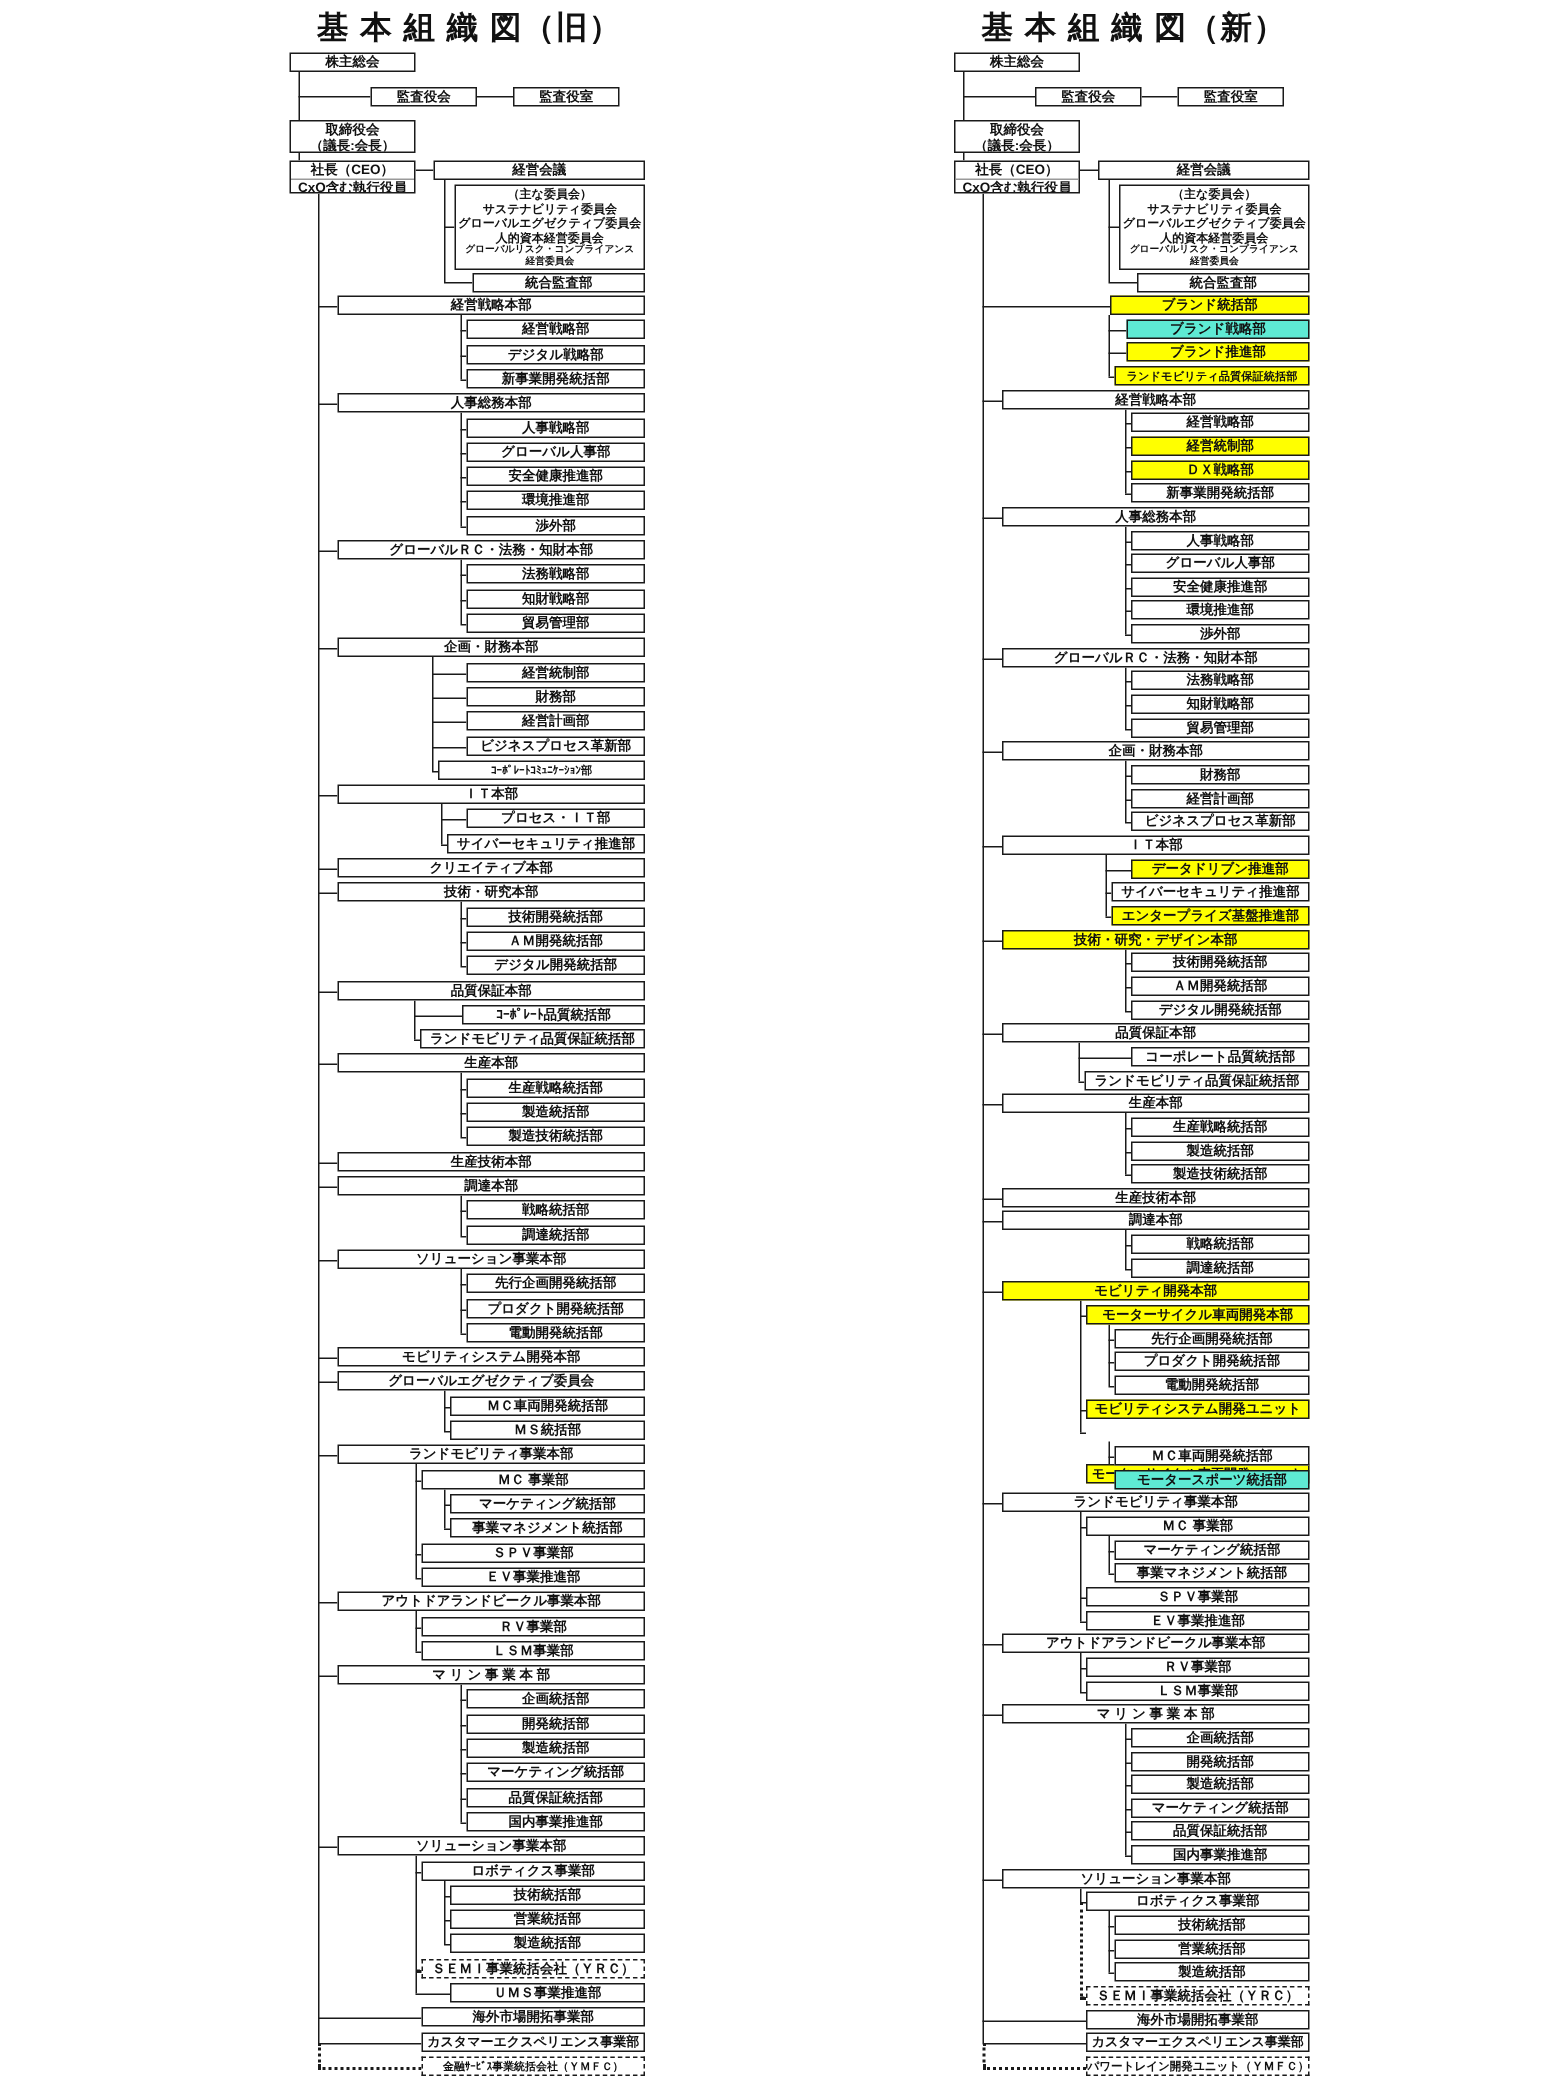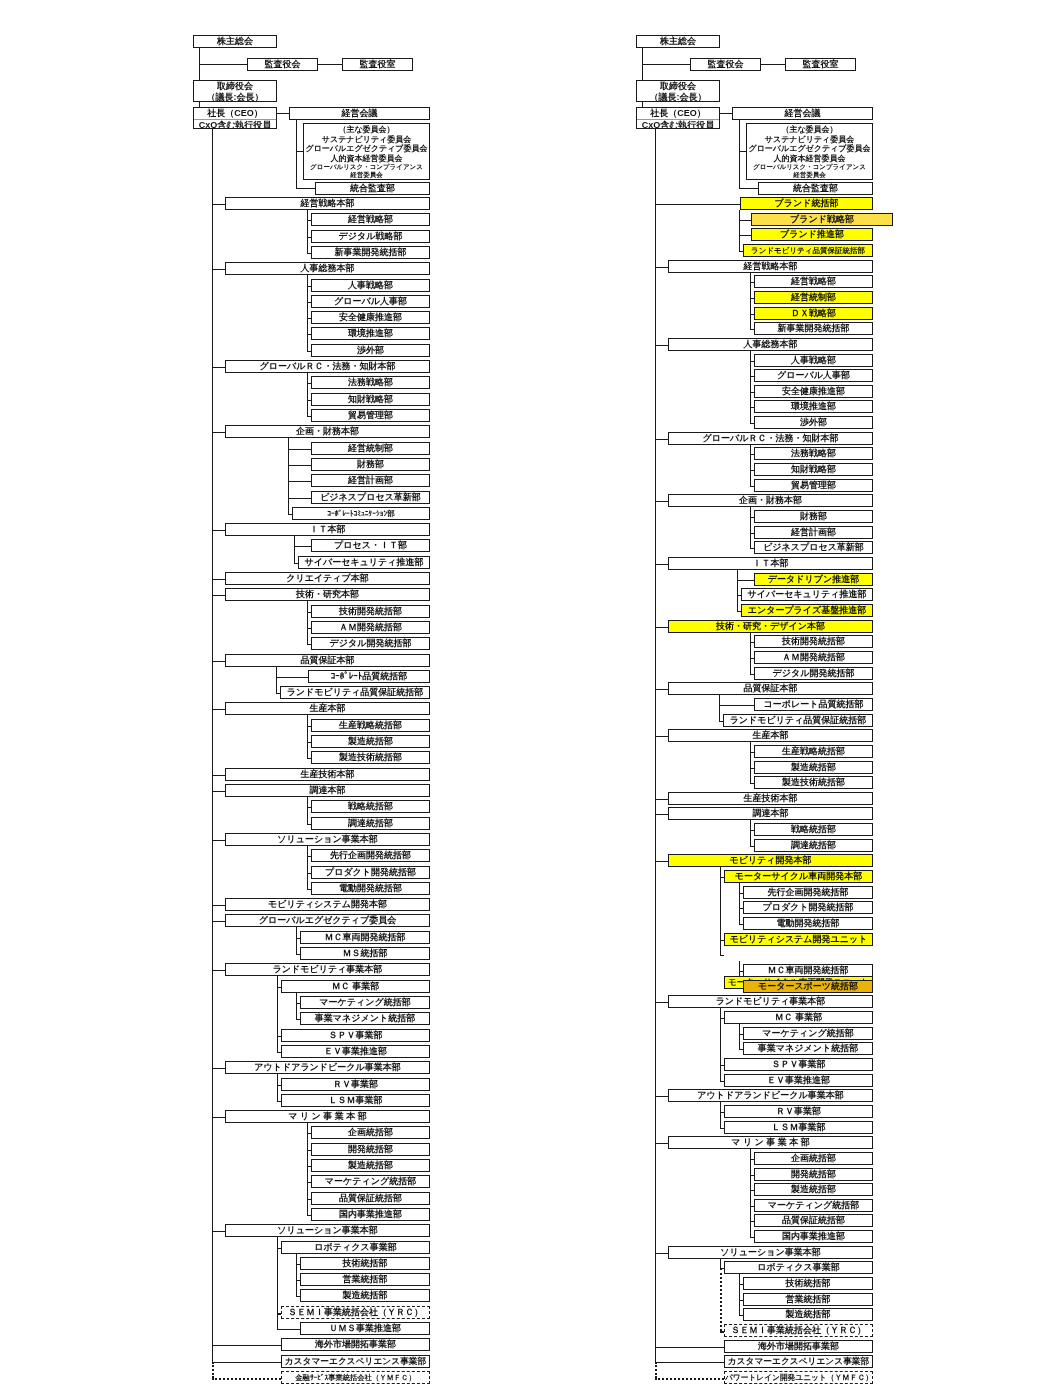--- a/index.html
+++ b/index.html
@@ -26,20 +26,21 @@
   .l2{display:block;line-height:10.5px;font-size:9px;font-weight:bold;}
   .l2.divider{border-top:1px solid #999;}
   .comline{display:block;line-height:9.5px;font-size:8px;font-weight:bold;}
   .comline.smalltxt{font-size:6.5px;line-height:7.5px;}
 </style>
 </head>
 <body>
 
 <div class="page">
   <section class="chart" id="chart-old">
+    <h1 class="title">基 本 組 織 図（旧）</h1>
     <div class="canvas">
         <div class="line vline" style="left: 6px; top: 48px; height: 59px;"></div>
         <div class="line hline" style="left: 6px; top: 64px; width: 48px;"></div>
         <div class="line hline" style="left: 125px; top: 64px; width: 24px;"></div>
         <div class="line hline" style="left: 84px; top: 113px; width: 12px;"></div>
         <div class="line vline" style="left: 103px; top: 113px; height: 75px;"></div>
         <div class="line hline" style="left: 103px; top: 151px; width: 7px;"></div>
         <div class="line hline" style="left: 103px; top: 188px; width: 19px;"></div>
         <div class="box" style="left: 0px; top: 35px; width: 84px; height: 13px; font-size: 9px; line-height: 11px;">株主総会</div>
         <div class="box" style="left: 54px; top: 58px; width: 71px; height: 13px; font-size: 9px; line-height: 11px;">監査役会</div>
@@ -223,20 +224,21 @@
         <div class="box" style="left: 107px; top: 1273px; width: 130px; height: 13px; font-size: 9px; line-height: 11px;">営業統括部</div>
         <div class="box" style="left: 107px; top: 1289px; width: 130px; height: 13px; font-size: 9px; line-height: 11px;">製造統括部</div>
         <div class="box dashedbox" style="left: 88px; top: 1306px; width: 149px; height: 13px; font-size: 9px; line-height: 11px;">ＳＥＭＩ事業統括会社（ＹＲＣ）</div>
         <div class="box" style="left: 107px; top: 1322px; width: 130px; height: 13px; font-size: 9px; line-height: 11px;">ＵＭＳ事業推進部</div>
         <div class="box" style="left: 88px; top: 1338px; width: 149px; height: 13px; font-size: 9px; line-height: 11px;">海外市場開拓事業部</div>
         <div class="box" style="left: 88px; top: 1355px; width: 149px; height: 13px; font-size: 8.7px; line-height: 11px;">カスタマーエクスペリエンス事業部</div>
         <div class="box dashedbox" style="left: 88px; top: 1371px; width: 149px; height: 13px; font-size: 7.3px; line-height: 11px;">金融ｻｰﾋﾞｽ事業統括会社（ＹＭＦＣ）</div>
       </div>
   </section>
   <section class="chart" id="chart-new">
+    <h1 class="title">基 本 組 織 図（新）</h1>
     <div class="canvas">
         <div class="line vline" style="left: 6px; top: 48px; height: 59px;"></div>
         <div class="line hline" style="left: 6px; top: 64px; width: 48px;"></div>
         <div class="line hline" style="left: 125px; top: 64px; width: 24px;"></div>
         <div class="line hline" style="left: 84px; top: 113px; width: 12px;"></div>
         <div class="line vline" style="left: 103px; top: 113px; height: 75px;"></div>
         <div class="line hline" style="left: 103px; top: 151px; width: 7px;"></div>
         <div class="line hline" style="left: 103px; top: 188px; width: 19px;"></div>
         <div class="box" style="left: 0px; top: 35px; width: 84px; height: 13px; font-size: 9px; line-height: 11px;">株主総会</div>
         <div class="box" style="left: 54px; top: 58px; width: 71px; height: 13px; font-size: 9px; line-height: 11px;">監査役会</div>
@@ -351,21 +353,21 @@
         <div class="line hline" style="left: 113.5px; top: 1237px; width: 4.5px;"></div>
         <div class="line vline" style="left: 84px; top: 1259px; height: 9px;"></div>
         <div class="line vline dash" style="left: 84px; top: 1268px; height: 63px;"></div>
         <div class="line hline" style="left: 83.5px; top: 1268px; width: 4.5px;"></div>
         <div class="line hline dash" style="left: 83.5px; top: 1331px; width: 4.5px;"></div>
         <div class="line vline" style="left: 103px; top: 1274px; height: 41px;"></div>
         <div class="line hline" style="left: 102.5px; top: 1284px; width: 4.5px;"></div>
         <div class="line hline" style="left: 102.5px; top: 1300px; width: 4.5px;"></div>
         <div class="line hline" style="left: 102.5px; top: 1315px; width: 4.5px;"></div>
         <div class="box hl" style="left: 104px; top: 197px; width: 133px; height: 13px; background: rgb(255, 255, 0); font-size: 9px; line-height: 11px;">ブランド統括部</div>
-        <div class="box hl" style="left: 115px; top: 213px; width: 142px; height: 13px; background: #fde047; font-size: 9px; line-height: 11px;">ブランド戦略部</div>
+        <div class="box hl" style="left: 115px; top: 213px; width: 122px; height: 13px; background: #5eead4; font-size: 9px; line-height: 11px;">ブランド戦略部</div>
         <div class="box hl" style="left: 115px; top: 228px; width: 122px; height: 13px; background: rgb(255, 255, 0); font-size: 9px; line-height: 11px;">ブランド推進部</div>
         <div class="box hl" style="left: 107px; top: 244px; width: 130px; height: 13px; background: rgb(255, 255, 0); font-size: 7.5px; line-height: 11px;">ランドモビリティ品質保証統括部</div>
         <div class="box" style="left: 32px; top: 260px; width: 205px; height: 13px; font-size: 9px; line-height: 11px;">経営戦略本部</div>
         <div class="box" style="left: 118px; top: 275px; width: 119px; height: 13px; font-size: 9px; line-height: 11px;">経営戦略部</div>
         <div class="box hl" style="left: 118px; top: 291px; width: 119px; height: 13px; background: rgb(255, 255, 0); font-size: 9px; line-height: 11px;">経営統制部</div>
         <div class="box hl" style="left: 118px; top: 307px; width: 119px; height: 13px; background: rgb(255, 255, 0); font-size: 9px; line-height: 11px;">ＤＸ戦略部</div>
         <div class="box" style="left: 118px; top: 322px; width: 119px; height: 13px; font-size: 9px; line-height: 11px;">新事業開発統括部</div>
         <div class="box" style="left: 32px; top: 338px; width: 205px; height: 13px; font-size: 9px; line-height: 11px;">人事総務本部</div>
         <div class="box" style="left: 118px; top: 354px; width: 119px; height: 13px; font-size: 9px; line-height: 11px;">人事戦略部</div>
         <div class="box" style="left: 118px; top: 369px; width: 119px; height: 13px; font-size: 9px; line-height: 11px;">グローバル人事部</div>
@@ -400,21 +402,21 @@
         <div class="box" style="left: 118px; top: 823px; width: 119px; height: 13px; font-size: 9px; line-height: 11px;">戦略統括部</div>
         <div class="box" style="left: 118px; top: 839px; width: 119px; height: 13px; font-size: 9px; line-height: 11px;">調達統括部</div>
         <div class="box hl" style="left: 32px; top: 854px; width: 205px; height: 13px; background: rgb(255, 255, 0); font-size: 9px; line-height: 11px;">モビリティ開発本部</div>
         <div class="box hl" style="left: 88px; top: 870px; width: 149px; height: 13px; background: rgb(255, 255, 0); font-size: 9px; line-height: 11px;">モーターサイクル車両開発本部</div>
         <div class="box" style="left: 107px; top: 886px; width: 130px; height: 13px; font-size: 9px; line-height: 11px;">先行企画開発統括部</div>
         <div class="box" style="left: 107px; top: 901px; width: 130px; height: 13px; font-size: 9px; line-height: 11px;">プロダクト開発統括部</div>
         <div class="box" style="left: 107px; top: 917px; width: 130px; height: 13px; font-size: 9px; line-height: 11px;">電動開発統括部</div>
         <div class="box hl" style="left: 88px; top: 933px; width: 149px; height: 13px; background: rgb(255, 255, 0); font-size: 9px; line-height: 11px;">モビリティシステム開発ユニット</div>
         <div class="box hl" style="left: 88px; top: 948px; width: 149px; height: 13px; background: rgb(255, 255, 0); font-size: 8.7px; line-height: 11px; margin-top: 28px;">モーターサイクル車両開発ユニット</div>
         <div class="box" style="left: 107px; top: 964px; width: 130px; height: 13px; font-size: 9px; line-height: 11px;">ＭＣ車両開発統括部</div>
-        <div class="box hl" style="left: 107px; top: 980px; width: 130px; height: 13px; background: #eab308; font-size: 9px; line-height: 11px;">モータースポーツ統括部</div>
+        <div class="box hl" style="left: 107px; top: 980px; width: 130px; height: 13px; background: #5eead4; font-size: 9px; line-height: 11px;">モータースポーツ統括部</div>
         <div class="box" style="left: 32px; top: 995px; width: 205px; height: 13px; font-size: 9px; line-height: 11px;">ランドモビリティ事業本部</div>
         <div class="box" style="left: 88px; top: 1011px; width: 149px; height: 13px; font-size: 9px; line-height: 11px;">ＭＣ 事業部</div>
         <div class="box" style="left: 107px; top: 1027px; width: 130px; height: 13px; font-size: 9px; line-height: 11px;">マーケティング統括部</div>
         <div class="box" style="left: 107px; top: 1042px; width: 130px; height: 13px; font-size: 9px; line-height: 11px;">事業マネジメント統括部</div>
         <div class="box" style="left: 88px; top: 1058px; width: 149px; height: 13px; font-size: 9px; line-height: 11px;">ＳＰＶ事業部</div>
         <div class="box" style="left: 88px; top: 1074px; width: 149px; height: 13px; font-size: 9px; line-height: 11px;">ＥＶ事業推進部</div>
         <div class="box" style="left: 32px; top: 1089px; width: 205px; height: 13px; font-size: 9px; line-height: 11px;">アウトドアランドビークル事業本部</div>
         <div class="box" style="left: 88px; top: 1105px; width: 149px; height: 13px; font-size: 9px; line-height: 11px;">ＲＶ事業部</div>
         <div class="box" style="left: 88px; top: 1121px; width: 149px; height: 13px; font-size: 9px; line-height: 11px;">ＬＳＭ事業部</div>
         <div class="box" style="left: 32px; top: 1136px; width: 205px; height: 13px; font-size: 9px; line-height: 11px;">マ リ ン 事 業 本 部</div>

